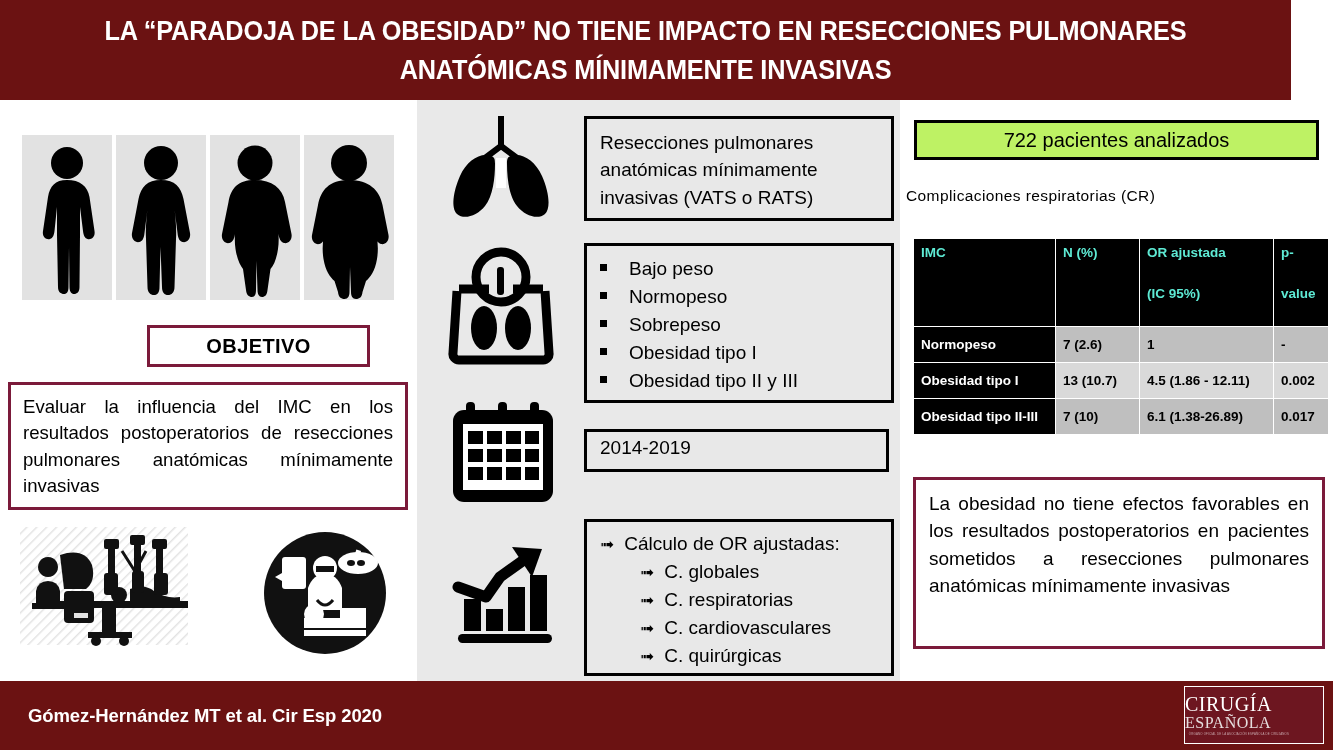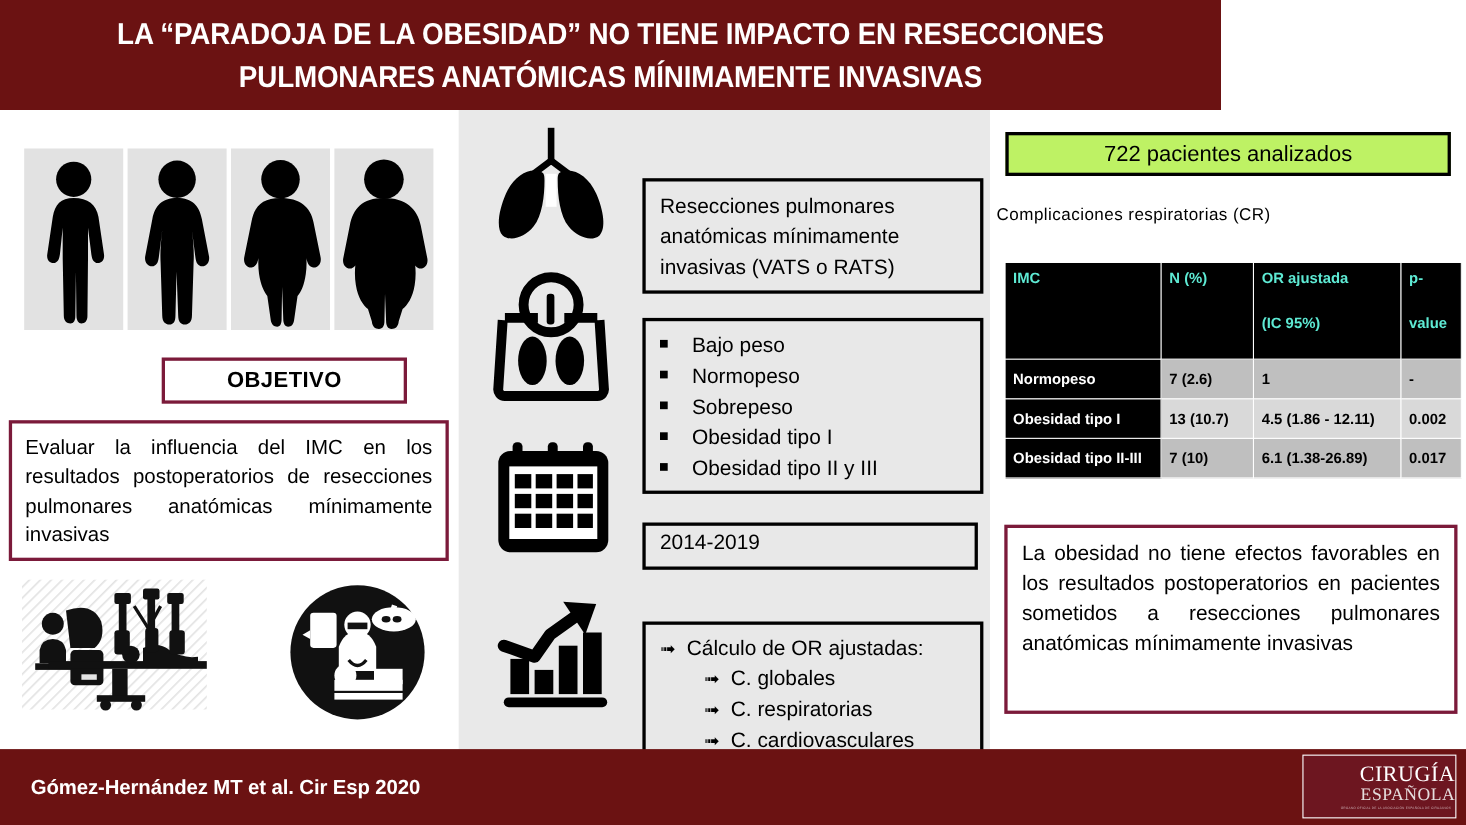--- a/index.html
+++ b/index.html
@@ -11,21 +11,21 @@
   }
   .poster {
     position: relative;
     width: 1333px; height: 750px;
     background: #ffffff;
   }
 
   
   .header {
     position: absolute; left: 0; top: 0;
-    width: 1110px; height: 100px;
+    width: 1291px; height: 100px;
     background: #6B1212;
     display: flex; align-items: center; 
     padding: 16px 40px;
   }
   .header-title {
     color: #ffffff;
     font-size: 27.5px;
     font-weight: bold;
     line-height: 1.42;
     text-align: center;
@@ -45,21 +45,21 @@
     font-size: 18.5px;
     font-weight: bold;
     letter-spacing: -0.1px;
   }
   .footer-logo {
     position: absolute; left: 1184px; top: 686px;
     width: 140px; height: 58px;
     background: #6d1620;
     border: 1.5px solid #ffffff;
     display: flex; flex-direction: column;
-    align-items: flex-end; justify-content: center;
+    align-items: flex-start; justify-content: center;
     overflow: hidden;
   }
   .logo-line1 {
     color: #ffffff; font-family: "Liberation Serif", serif;
     font-size: 20px; letter-spacing: 0.5px; line-height: 1;
   }
   .logo-line2 {
     color: #e6dede; font-family: "Liberation Serif", serif;
     font-size: 16px; letter-spacing: 0.5px; line-height: 1.1;
   }
@@ -131,21 +131,20 @@
   .icon-lungs { left: 443px; top: 116px; width: 116px; height: 106px; }
   .icon-scale { left: 447px; top: 245px; width: 108px; height: 122px; }
   .icon-calendar { left: 449px; top: 400px; width: 108px; height: 110px; }
   .icon-chart { left: 450px; top: 537px; width: 110px; height: 108px; }
 
   
   .mbox {
     position: absolute;
     background: #E8E8E8;
     border: 3.5px solid #000000;
-    margin-top: 46px;
   }
   .box-resecciones { left: 584px; top: 116px; width: 310px; height: 105px; padding: 10px 13px; }
   .box-imc        { left: 584px; top: 243px; width: 310px; height: 160px; padding: 9px 13px; }
   .box-years      { left: 584px; top: 429px; width: 305px; height: 43px;  padding: 5px 13px; }
   .box-or         { left: 584px; top: 519px; width: 310px; height: 157px; padding: 8px 13px; }
 
   .mbox-text {
     font-size: 19px; color: #000; line-height: 1.44;
   }
   .ul-plain { list-style: none; }

